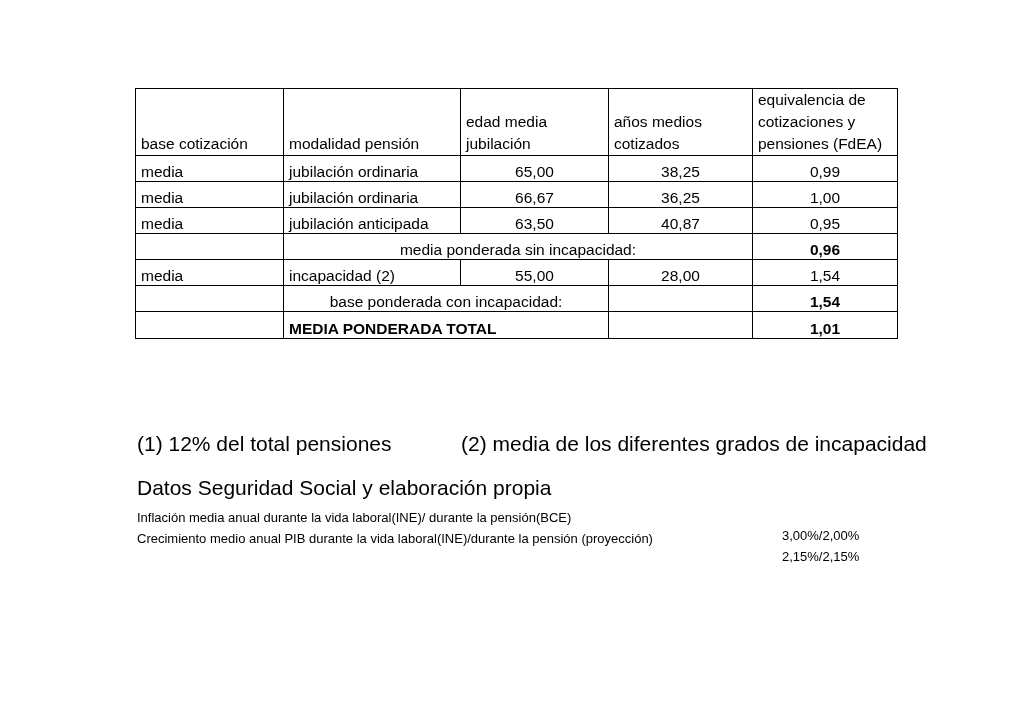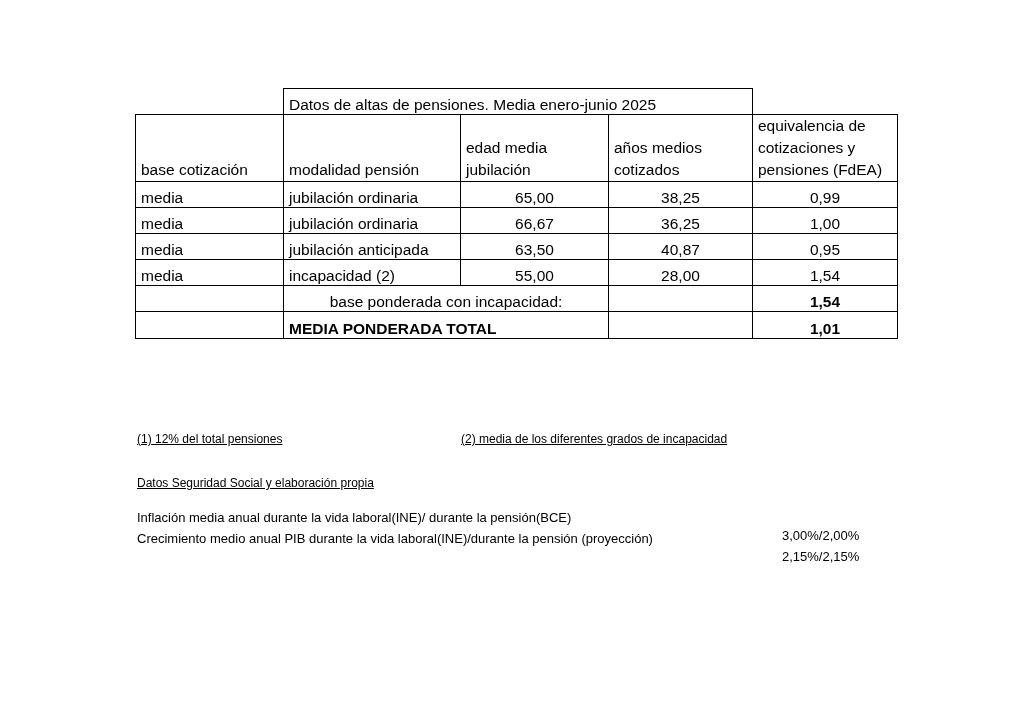--- a/index.html
+++ b/index.html
@@ -72,23 +72,22 @@
   .hdr-pad { padding-left: 7px; }
 
   .num  { text-align: center; }
   .bold { font-weight: bold; }
   .ctr-lbl { text-align: center; }
   .row-tall { height: 27px; }
 
   
   .foot {
     position: absolute;
-    font-size: 12px;
+    font-size: 21px;
     white-space: nowrap;
-    text-decoration: underline;
   }
   #foot-1  { left: 137px; top: 432px; }
   #foot-2  { left: 461px; top: 432px; }
   #foot-3  { left: 137px; top: 456px; margin-top: 20px; }
 
   .stat-line {
     position: absolute;
     font-size: 13px;
     white-space: nowrap;
   }
@@ -104,25 +103,20 @@
   <table class="grid">
     <colgroup>
       <col class="c1">
         <col class="c2">
         <col class="c3">
         <col class="c4">
         <col class="c5">
     </colgroup>
     <tbody>
 
-      <tr>
-        <td class="blank-none"></td>
-        <td class="title-cell" colspan="3">Datos de altas de pensiones. Media enero-junio  2025</td>
-        <td class="blank-none"></td>
-      </tr>
 
       <tr>
         <td class="hdr">base cotización</td>
         <td class="hdr">modalidad pensión</td>
         <td class="hdr hdr-pad">
           <span>edad media</span><br>
           <span>jubilación</span>
         </td>
         <td class="hdr">
           <span>años medios</span><br>
@@ -153,20 +147,25 @@
 
       <tr>
         <td>media</td>
         <td>jubilación anticipada</td>
         <td class="num">63,50</td>
         <td class="num">40,87</td>
         <td class="num">0,95</td>
       </tr>
 
 
+      <tr>
+        <td></td>
+        <td class="ctr-lbl" colspan="3">media ponderada sin incapacidad:</td>
+        <td class="num bold">0,96</td>
+      </tr>
 
       <tr>
         <td>media</td>
         <td>incapacidad (2)</td>
         <td class="num">55,00</td>
         <td class="num">28,00</td>
         <td class="num">1,54</td>
       </tr>
 
       <tr>

